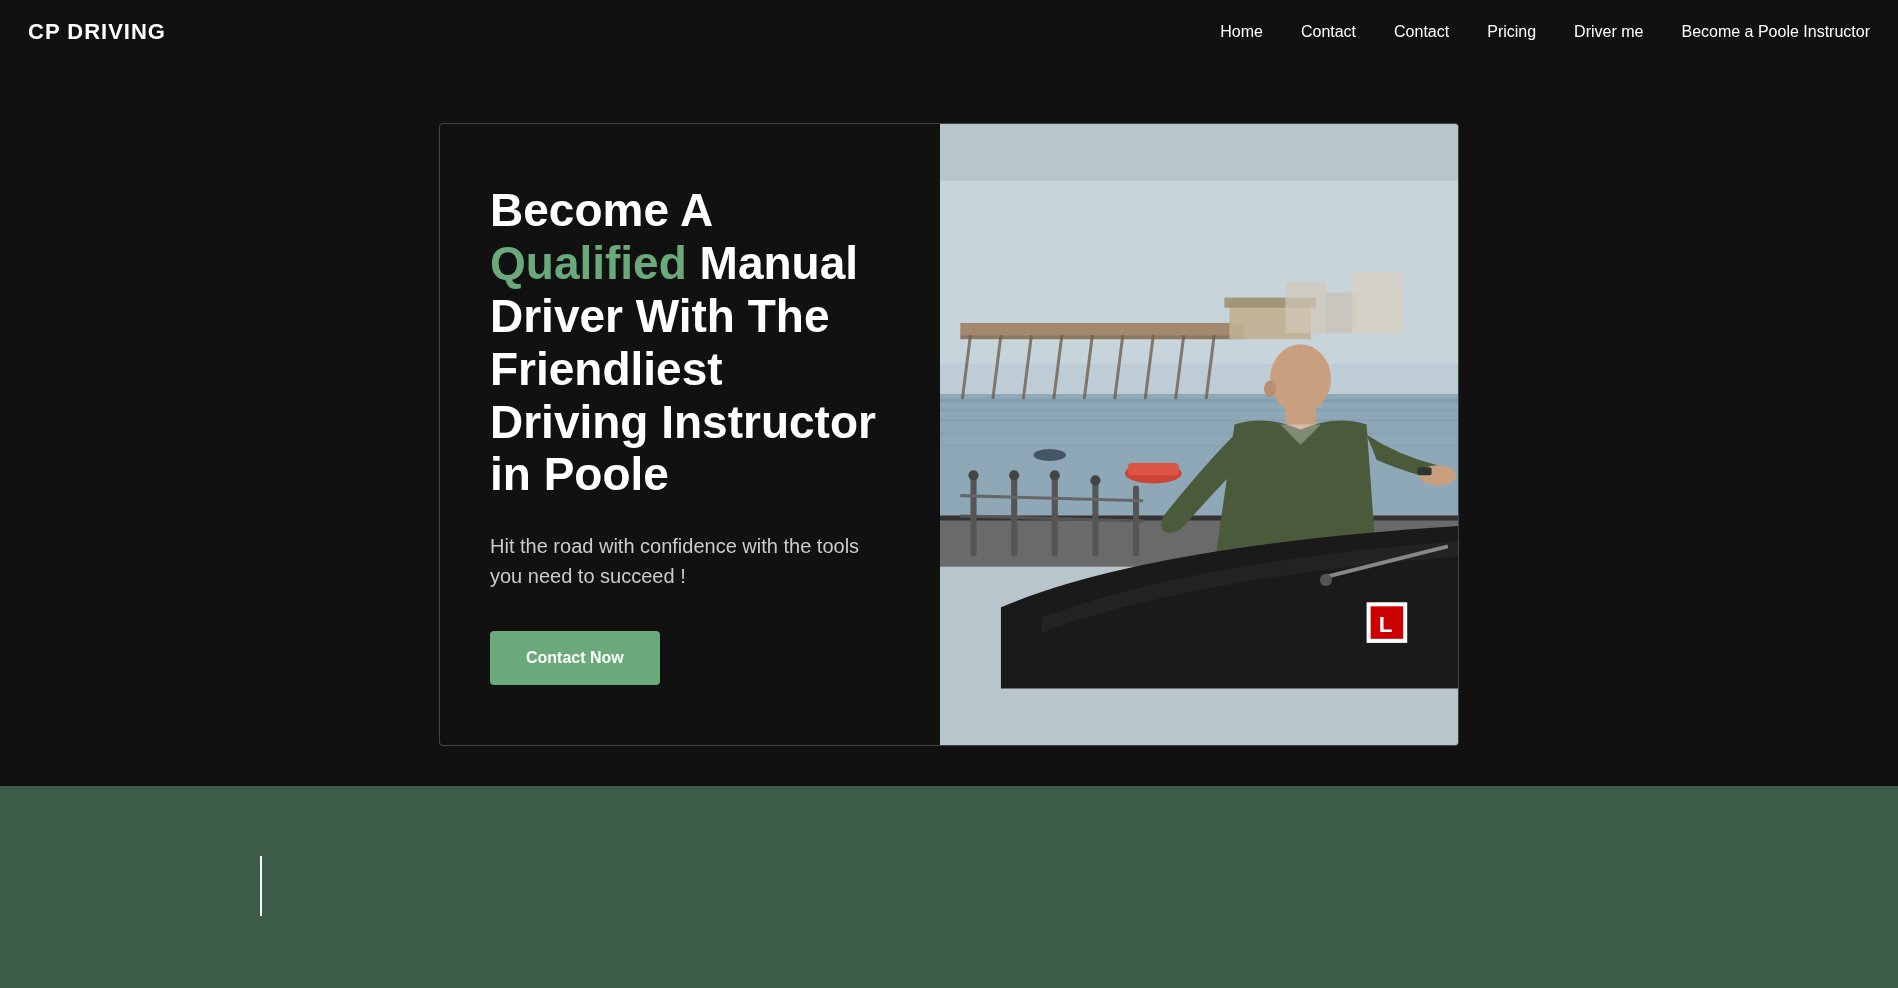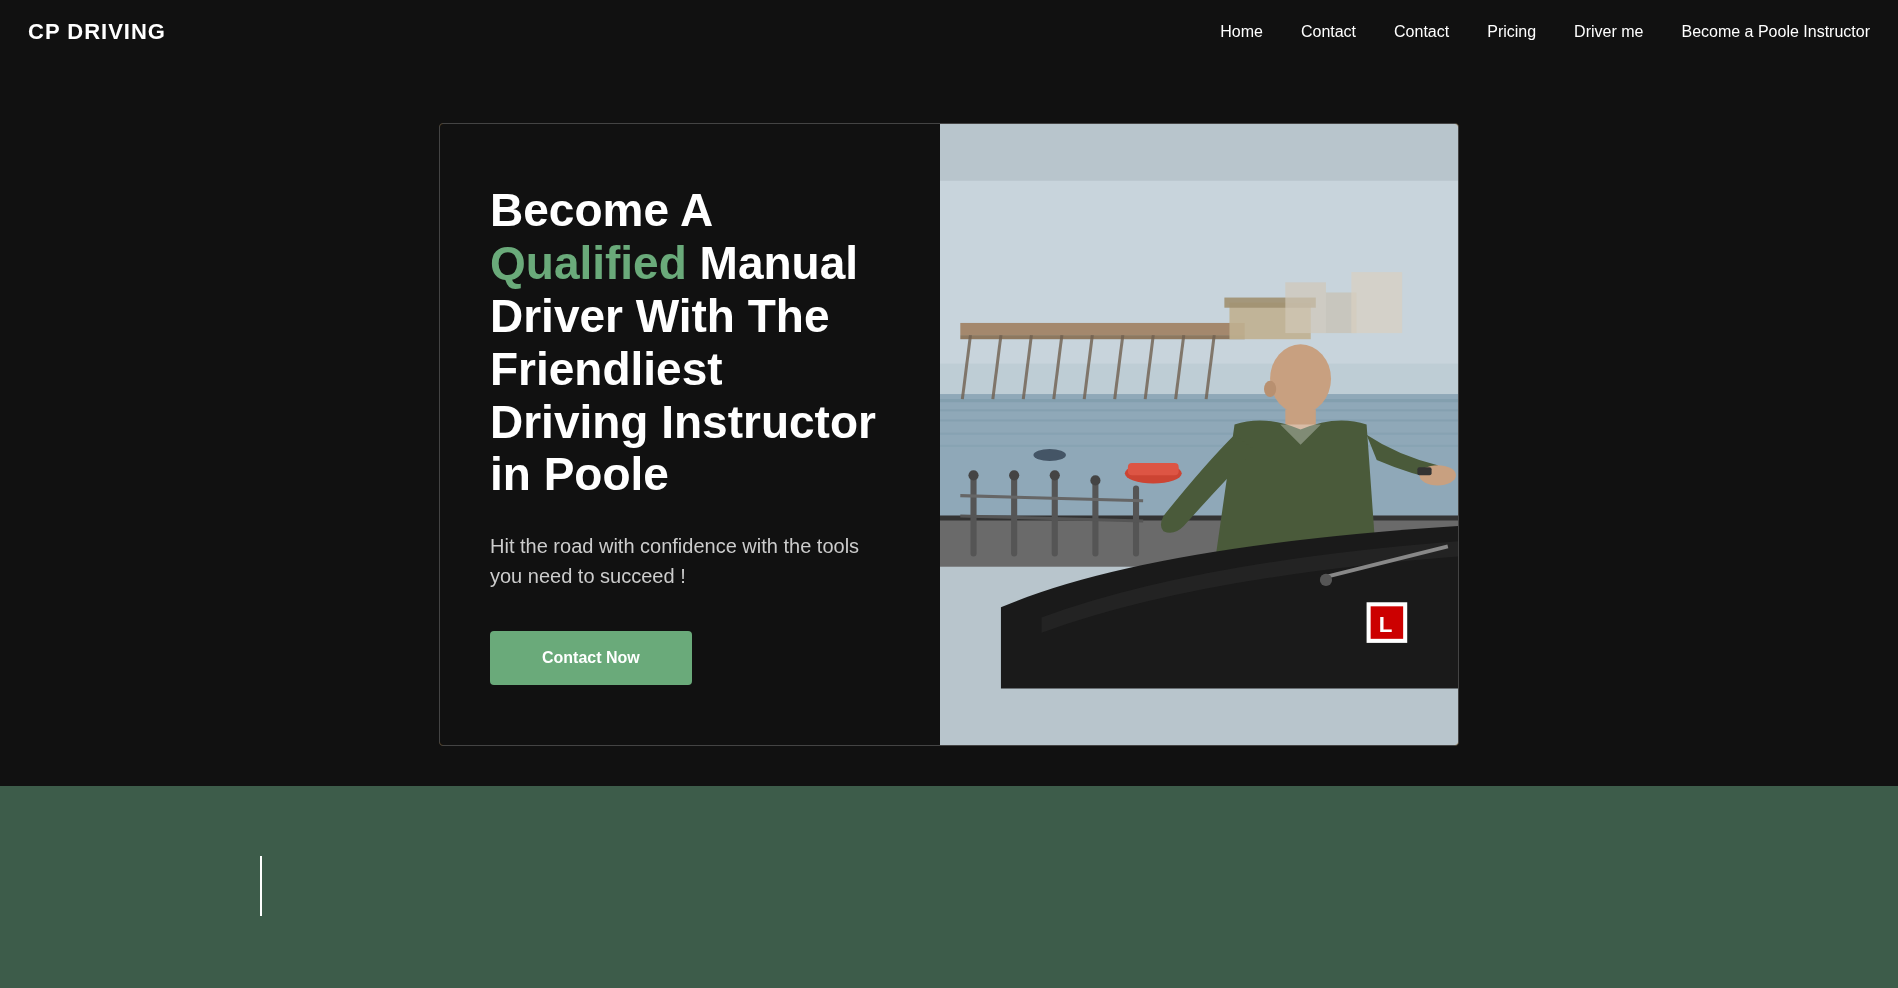--- a/index.html
+++ b/index.html
@@ -97,21 +97,21 @@
       color: #cccccc;
       margin-bottom: 40px;
       line-height: 1.5;
     }
 
     .contact-btn {
       display: inline-block;
       background-color: #6aaa7a;
       color: #ffffff;
       border: none;
-      padding: 18px 52px;
+      padding: 18px 36px;
       font-size: 16px;
       font-weight: 600;
       cursor: pointer;
       border-radius: 4px;
       width: fit-content;
       text-align: center;
     }
 
     .hero-image-side {
       flex: 1;

